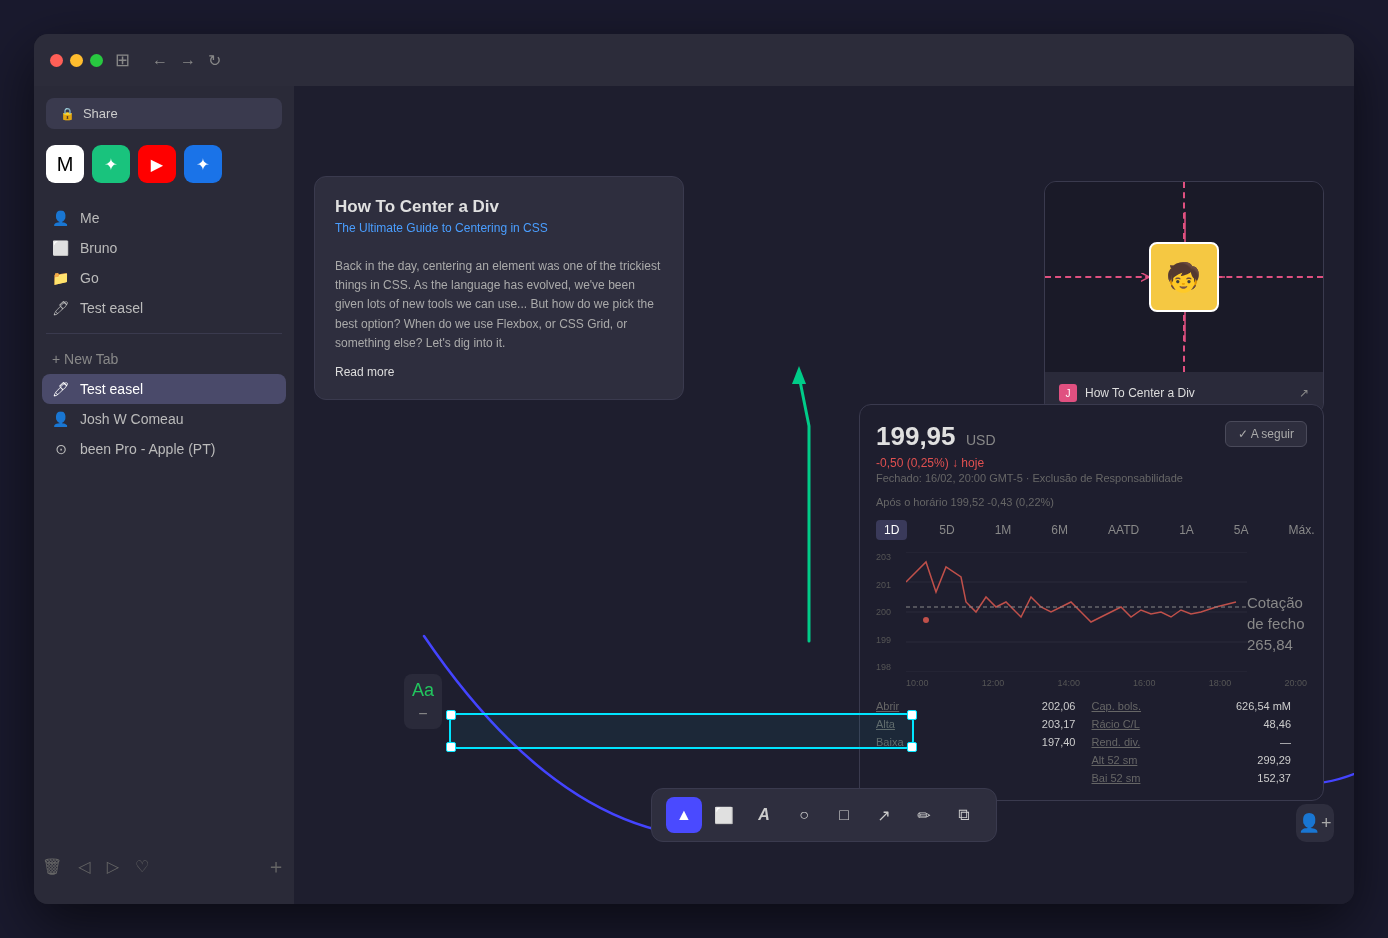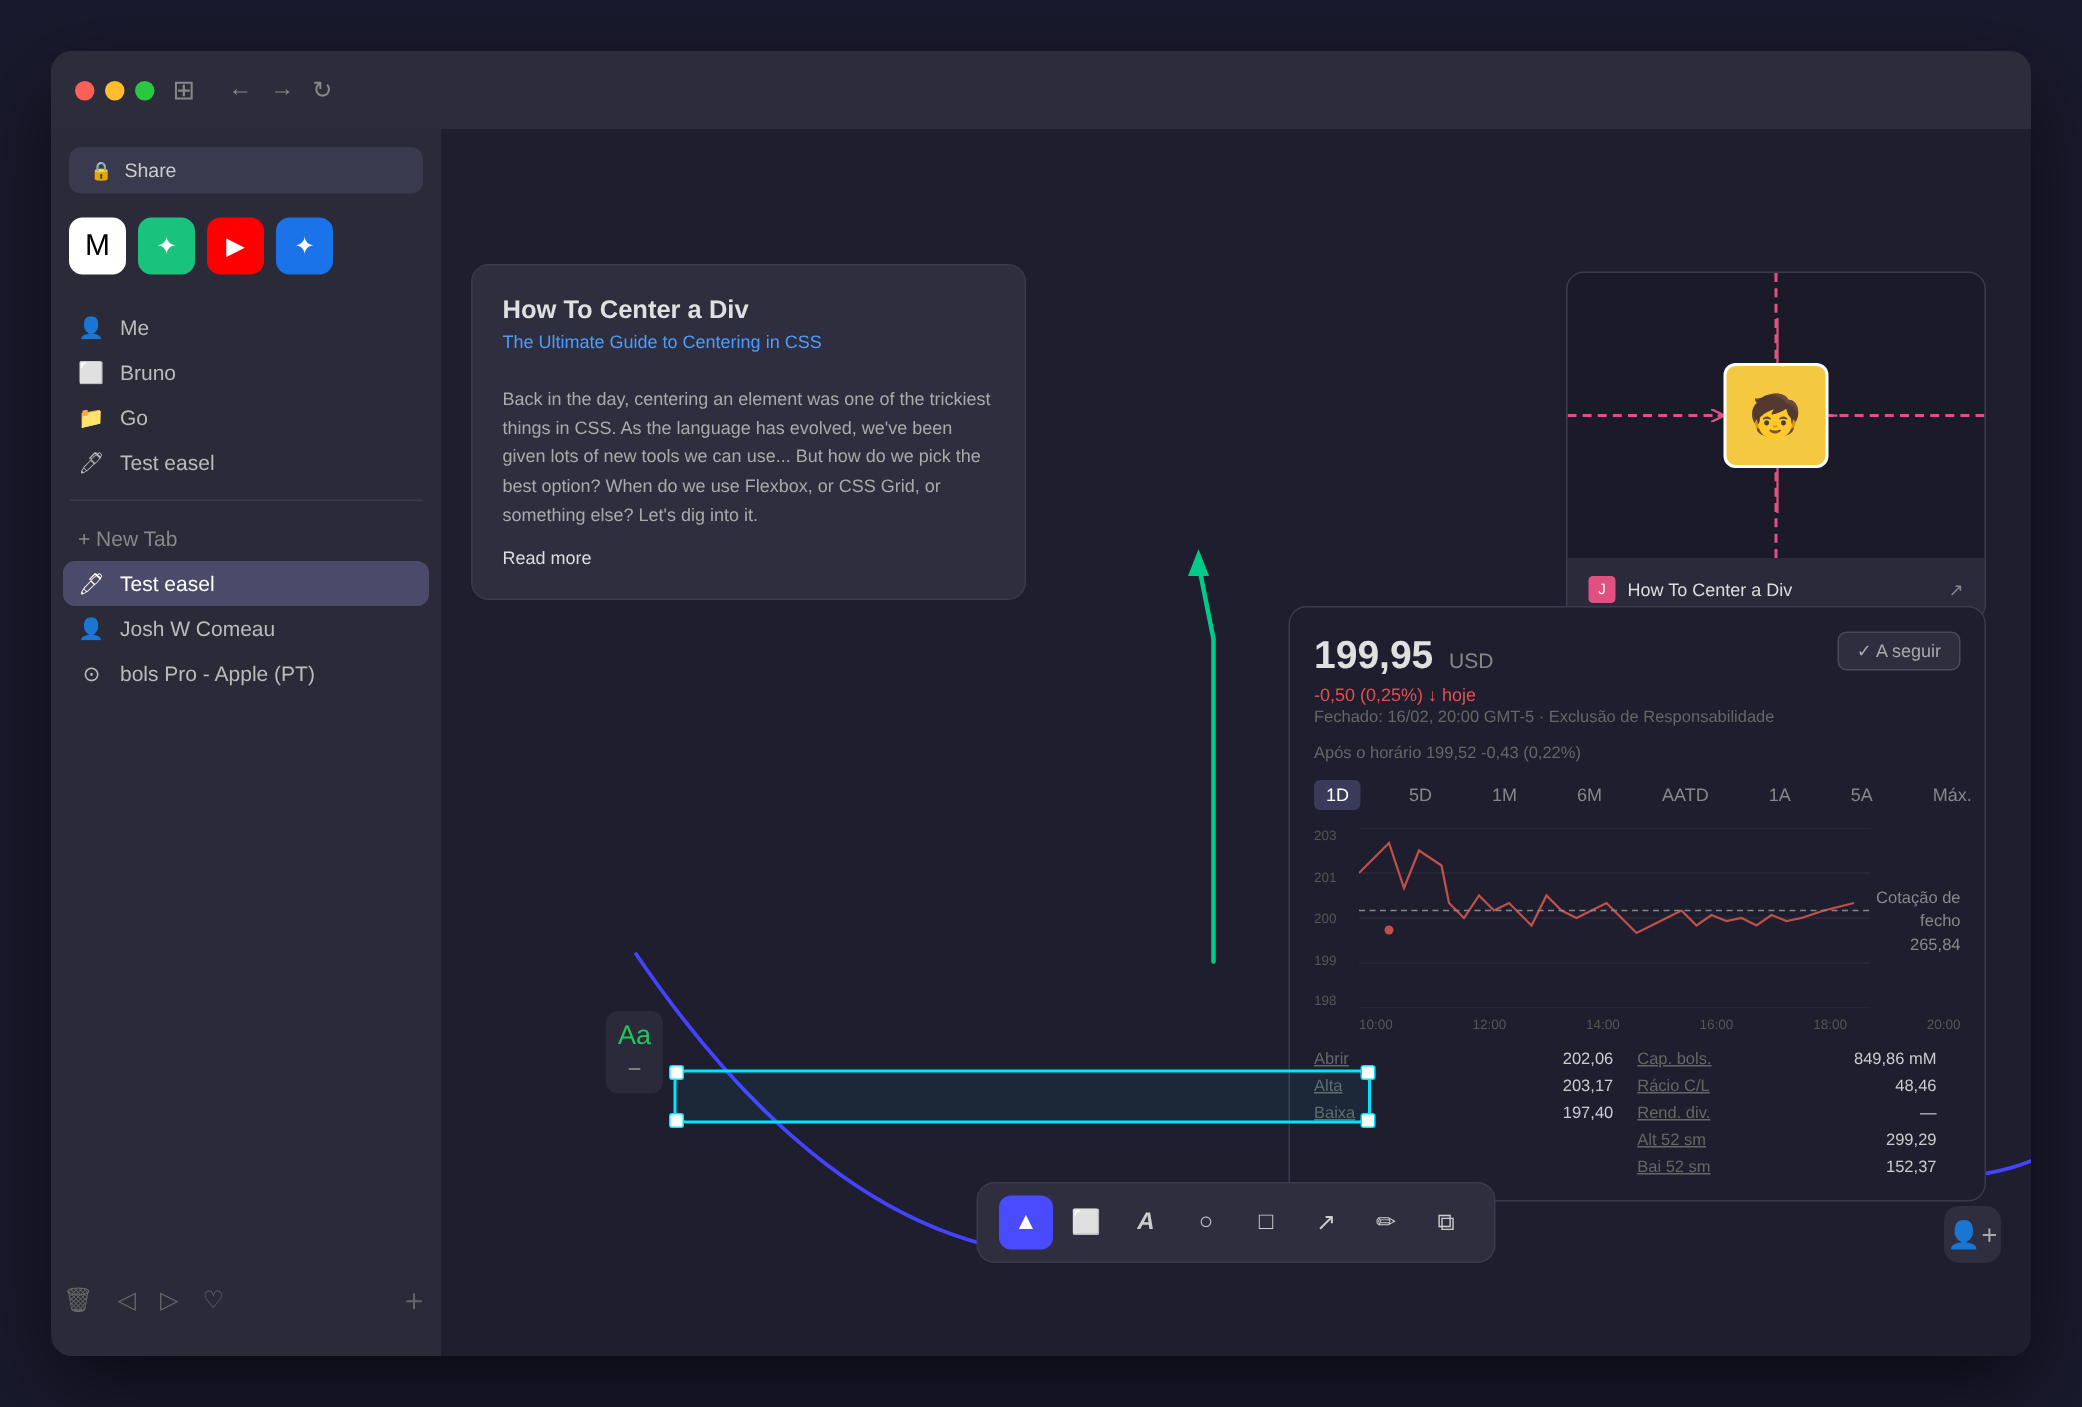--- a/index.html
+++ b/index.html
@@ -562,21 +562,21 @@
         <div class="sidebar-tab active">
           <span class="sidebar-tab-icon">🖊</span>
           <span>Test easel</span>
         </div>
         <div class="sidebar-tab">
           <span class="sidebar-tab-icon">👤</span>
           <span>Josh W Comeau</span>
         </div>
         <div class="sidebar-tab">
           <span class="sidebar-tab-icon">⊙</span>
-          <span>bols Pro - Apple (PT)</span>
+          <span>been Pro - Apple (PT)</span>
         </div>
       </div>
 
       <div class="sidebar-bottom">
         <div class="sidebar-bottom-icons">
           <span class="sidebar-bottom-icon">🗑</span>
           <span class="sidebar-bottom-icon">◁</span>
           <span class="sidebar-bottom-icon">▷</span>
           <span class="sidebar-bottom-icon">♡</span>
         </div>
@@ -671,39 +671,39 @@
             <line x1="0" y1="60" x2="100%" y2="60" stroke="#2a2a3a" stroke-width="1"></line>
             <line x1="0" y1="90" x2="100%" y2="90" stroke="#2a2a3a" stroke-width="1"></line>
             <line x1="0" y1="120" x2="100%" y2="120" stroke="#2a2a3a" stroke-width="1"></line>
 
             <polyline points="0,30 20,10 30,40 40,15 55,25 60,50 70,60 80,45 90,55 100,50 115,65 125,45 135,55 145,60 155,55 165,50 175,60 185,70 195,65 205,60 215,55 225,65 235,58 245,62 255,60 265,65 275,58 285,62 295,60 310,55 330,50" fill="none" stroke="#c0504a" stroke-width="1.5"></polyline>
 
             <line x1="0" y1="55" x2="100%" y2="55" stroke="#888" stroke-width="1" stroke-dasharray="4,3"></line>
 
             <circle cx="20" cy="68" r="3" fill="#c0504a"></circle>
           </svg>
-          <div style="position:absolute;right:0;top:40px;width:60px;font-size:11px;color:#888;text-align:right;line-height:1.4;">
+          <div style="position:absolute;right:0;top:40px;width:60px;font-size:15px;color:#888;line-height:1.4;">
             <span>Cotação de fecho</span><br>
             <span>265,84</span>
           </div>
           <div class="stock-labels-x">
             <span>10:00</span>
             <span>12:00</span>
             <span>14:00</span>
             <span>16:00</span>
             <span>18:00</span>
             <span>20:00</span>
           </div>
         </div>
 
         <div class="stock-data-table" style="margin-top:28px;">
           <span class="stock-data-label">Abrir</span>
           <span class="stock-data-value">202,06</span>
           <span class="stock-data-label">Cap. bols.</span>
-          <span class="stock-data-value">849,86 mM</span>
+          <span class="stock-data-value">626,54 mM</span>
 
           <span class="stock-data-label">Alta</span>
           <span class="stock-data-value">203,17</span>
           <span class="stock-data-label">Rácio C/L</span>
           <span class="stock-data-value">48,46</span>
 
           <span class="stock-data-label">Baixa</span>
           <span class="stock-data-value">197,40</span>
           <span class="stock-data-label">Rend. div.</span>
           <span class="stock-data-value">—</span>

